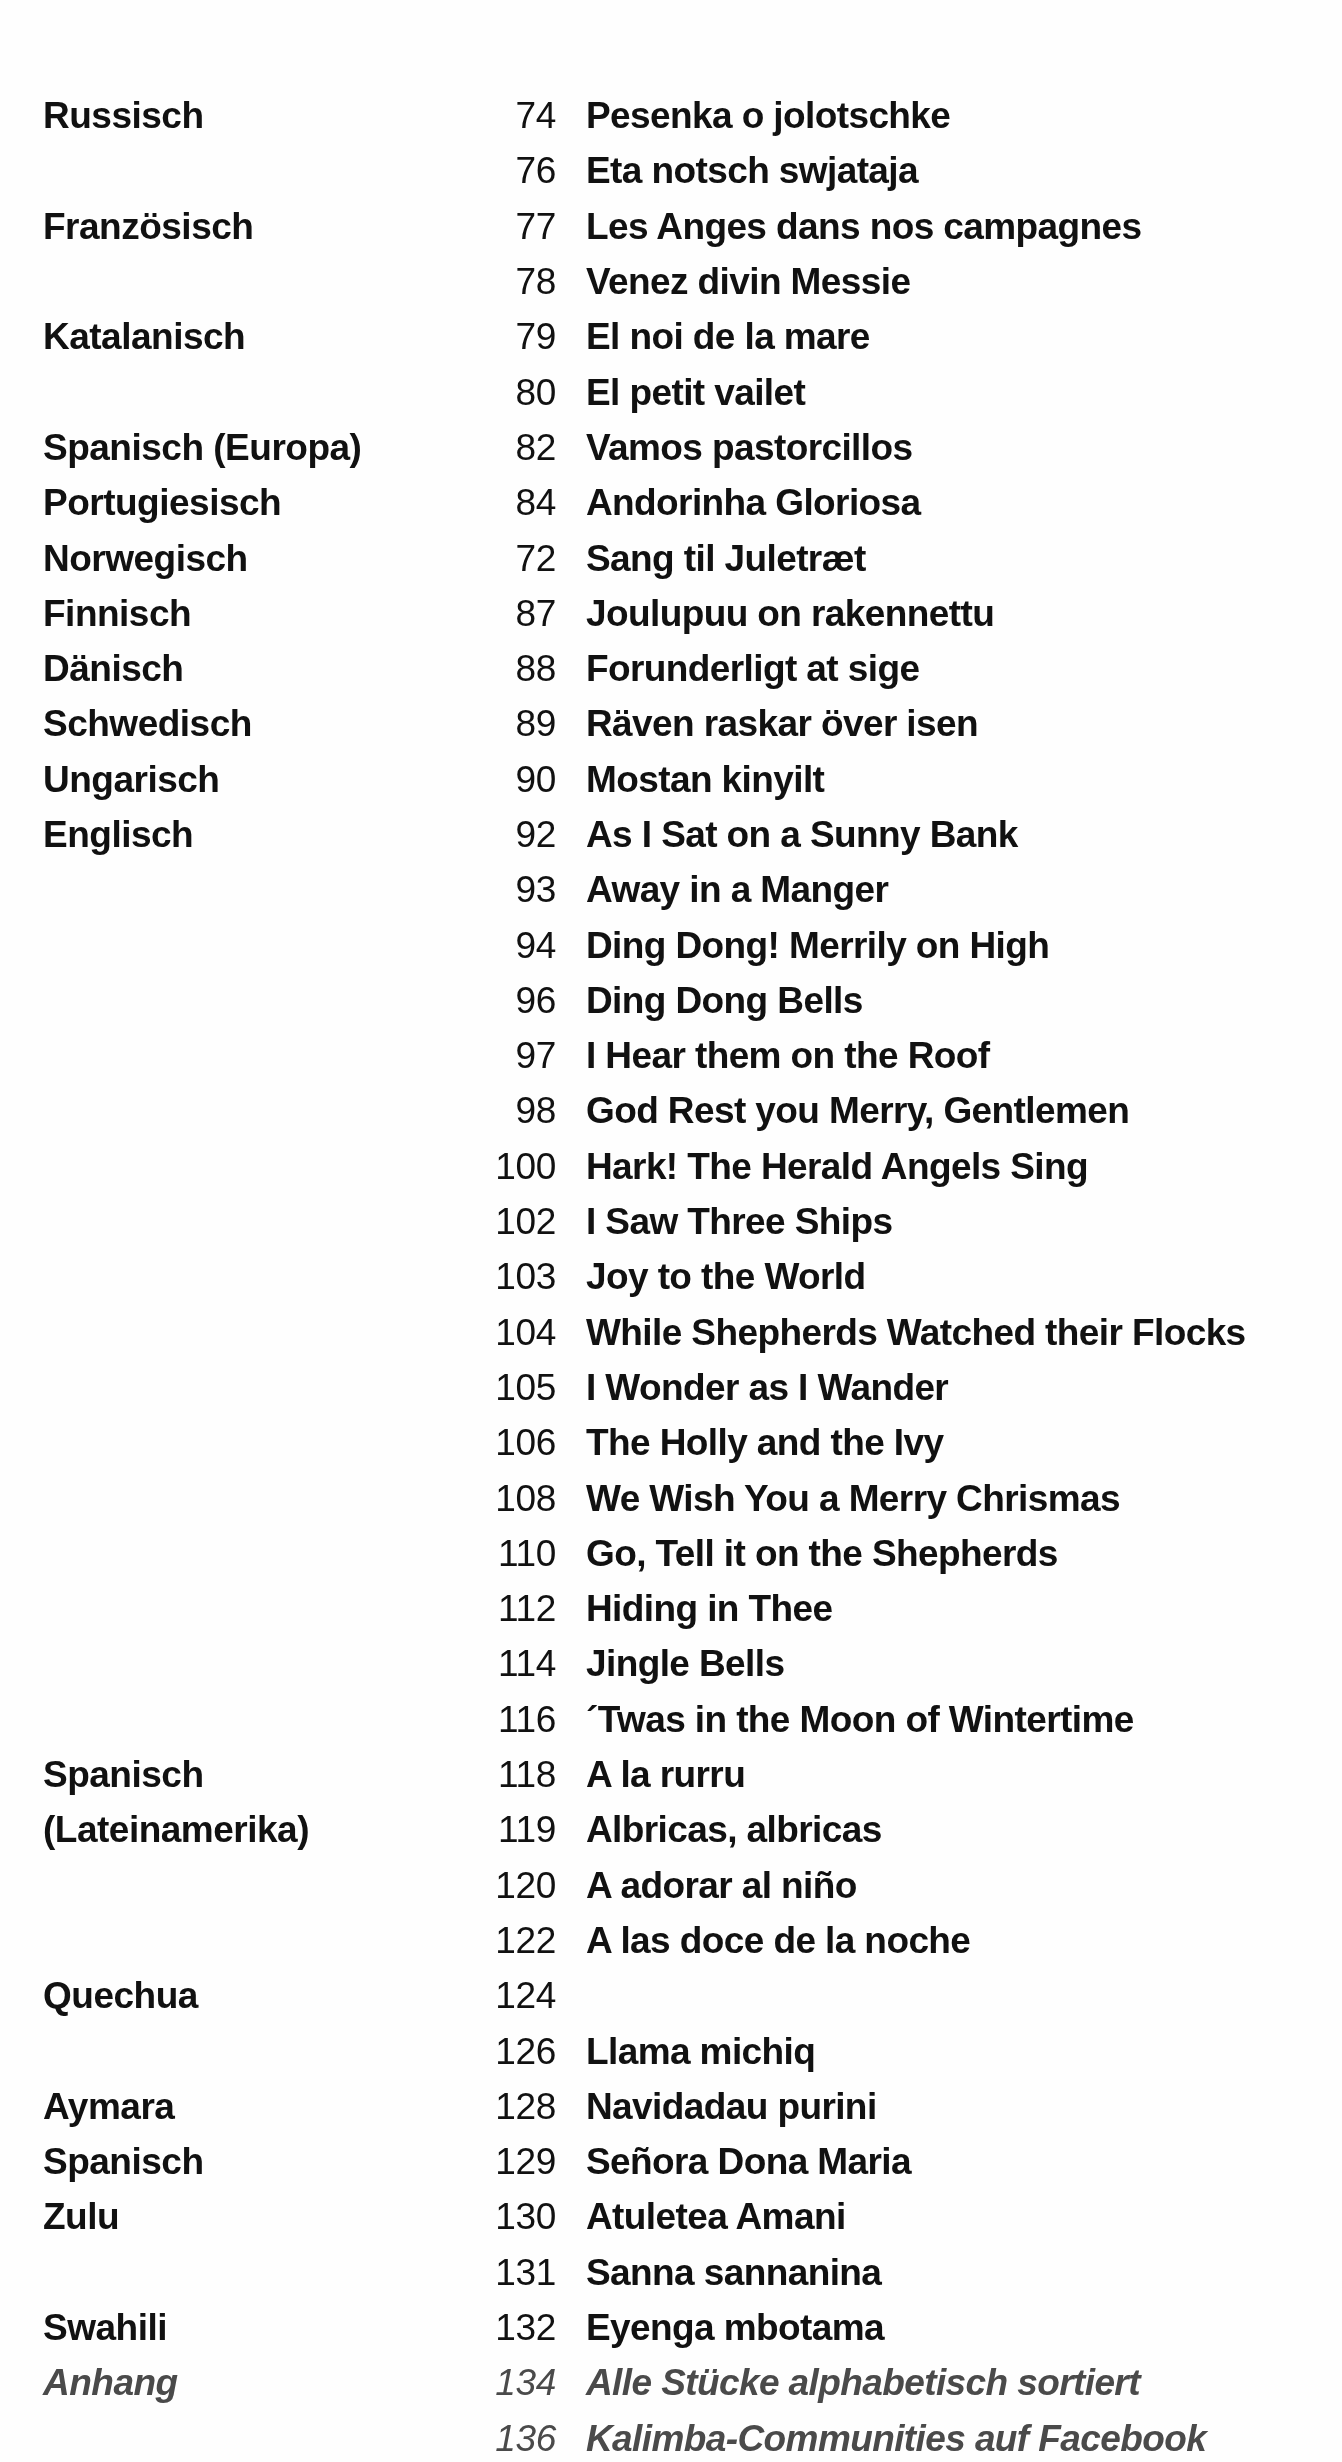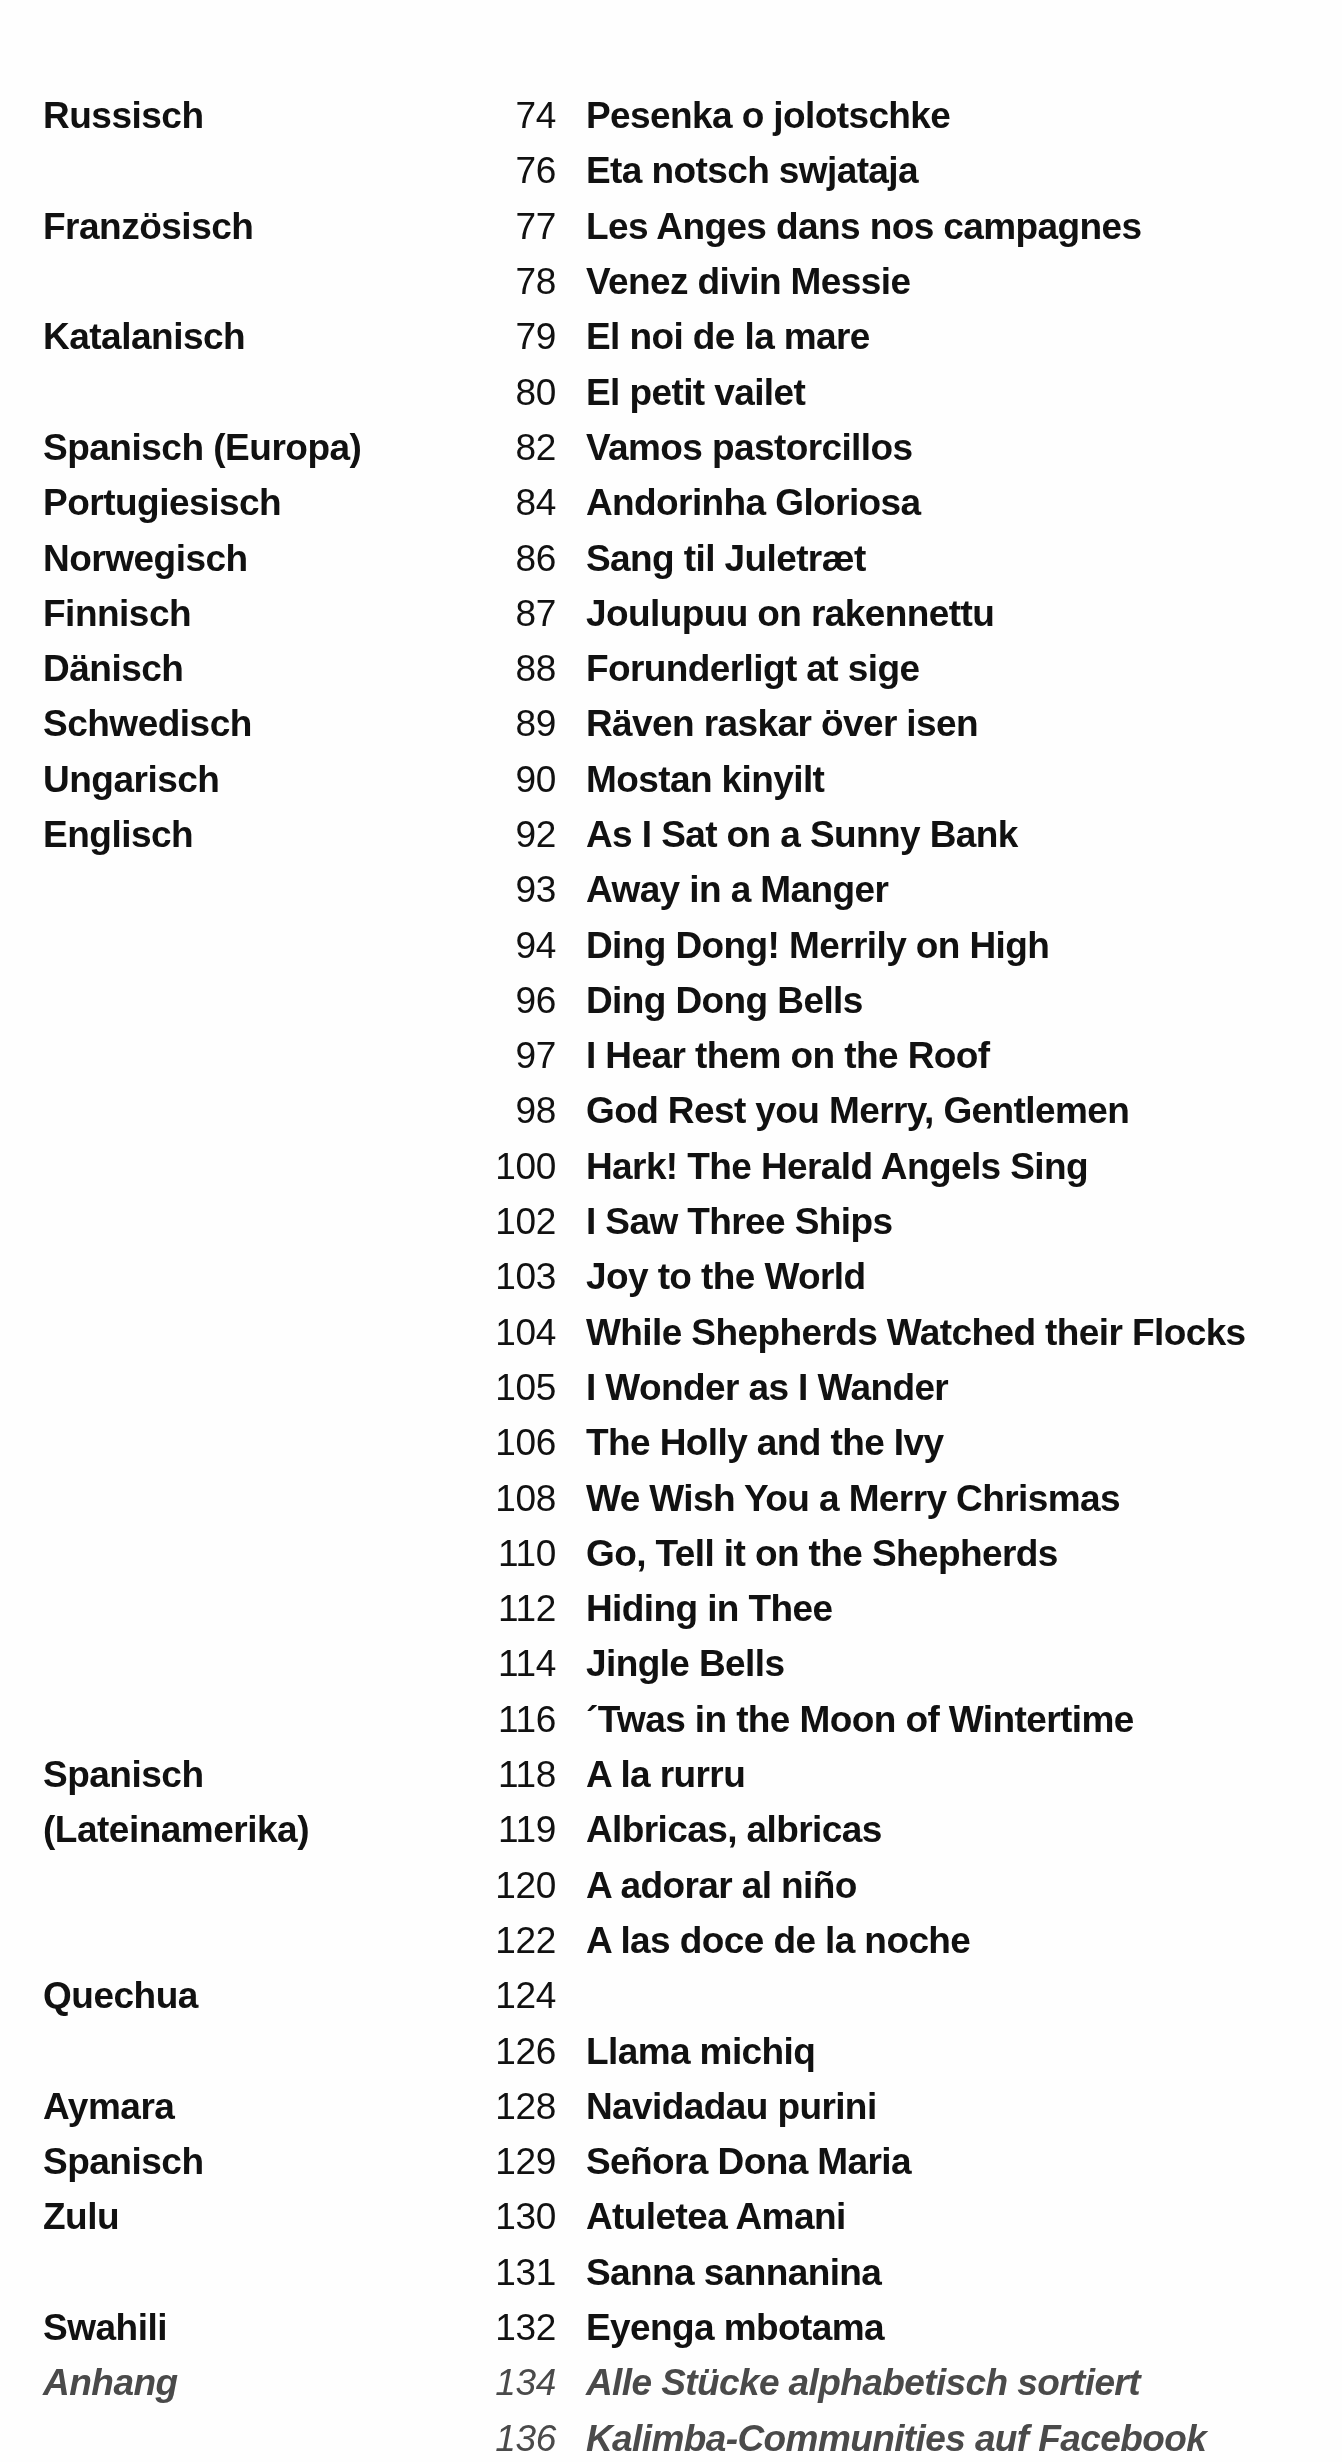--- a/index.html
+++ b/index.html
@@ -95,21 +95,21 @@
       <span class="page">82</span>
       <span class="title">Vamos pastorcillos</span>
     </div>
   <div class="row">
       <span class="lang">Portugiesisch</span>
       <span class="page">84</span>
       <span class="title">Andorinha Gloriosa</span>
     </div>
   <div class="row">
       <span class="lang">Norwegisch</span>
-      <span class="page">86</span>
+      <span class="page">72</span>
       <span class="title">Sang til Juletræt</span>
     </div>
   <div class="row">
       <span class="lang">Finnisch</span>
       <span class="page">87</span>
       <span class="title">Joulupuu on rakennettu</span>
     </div>
   <div class="row">
       <span class="lang">Dänisch</span>
       <span class="page">88</span>

